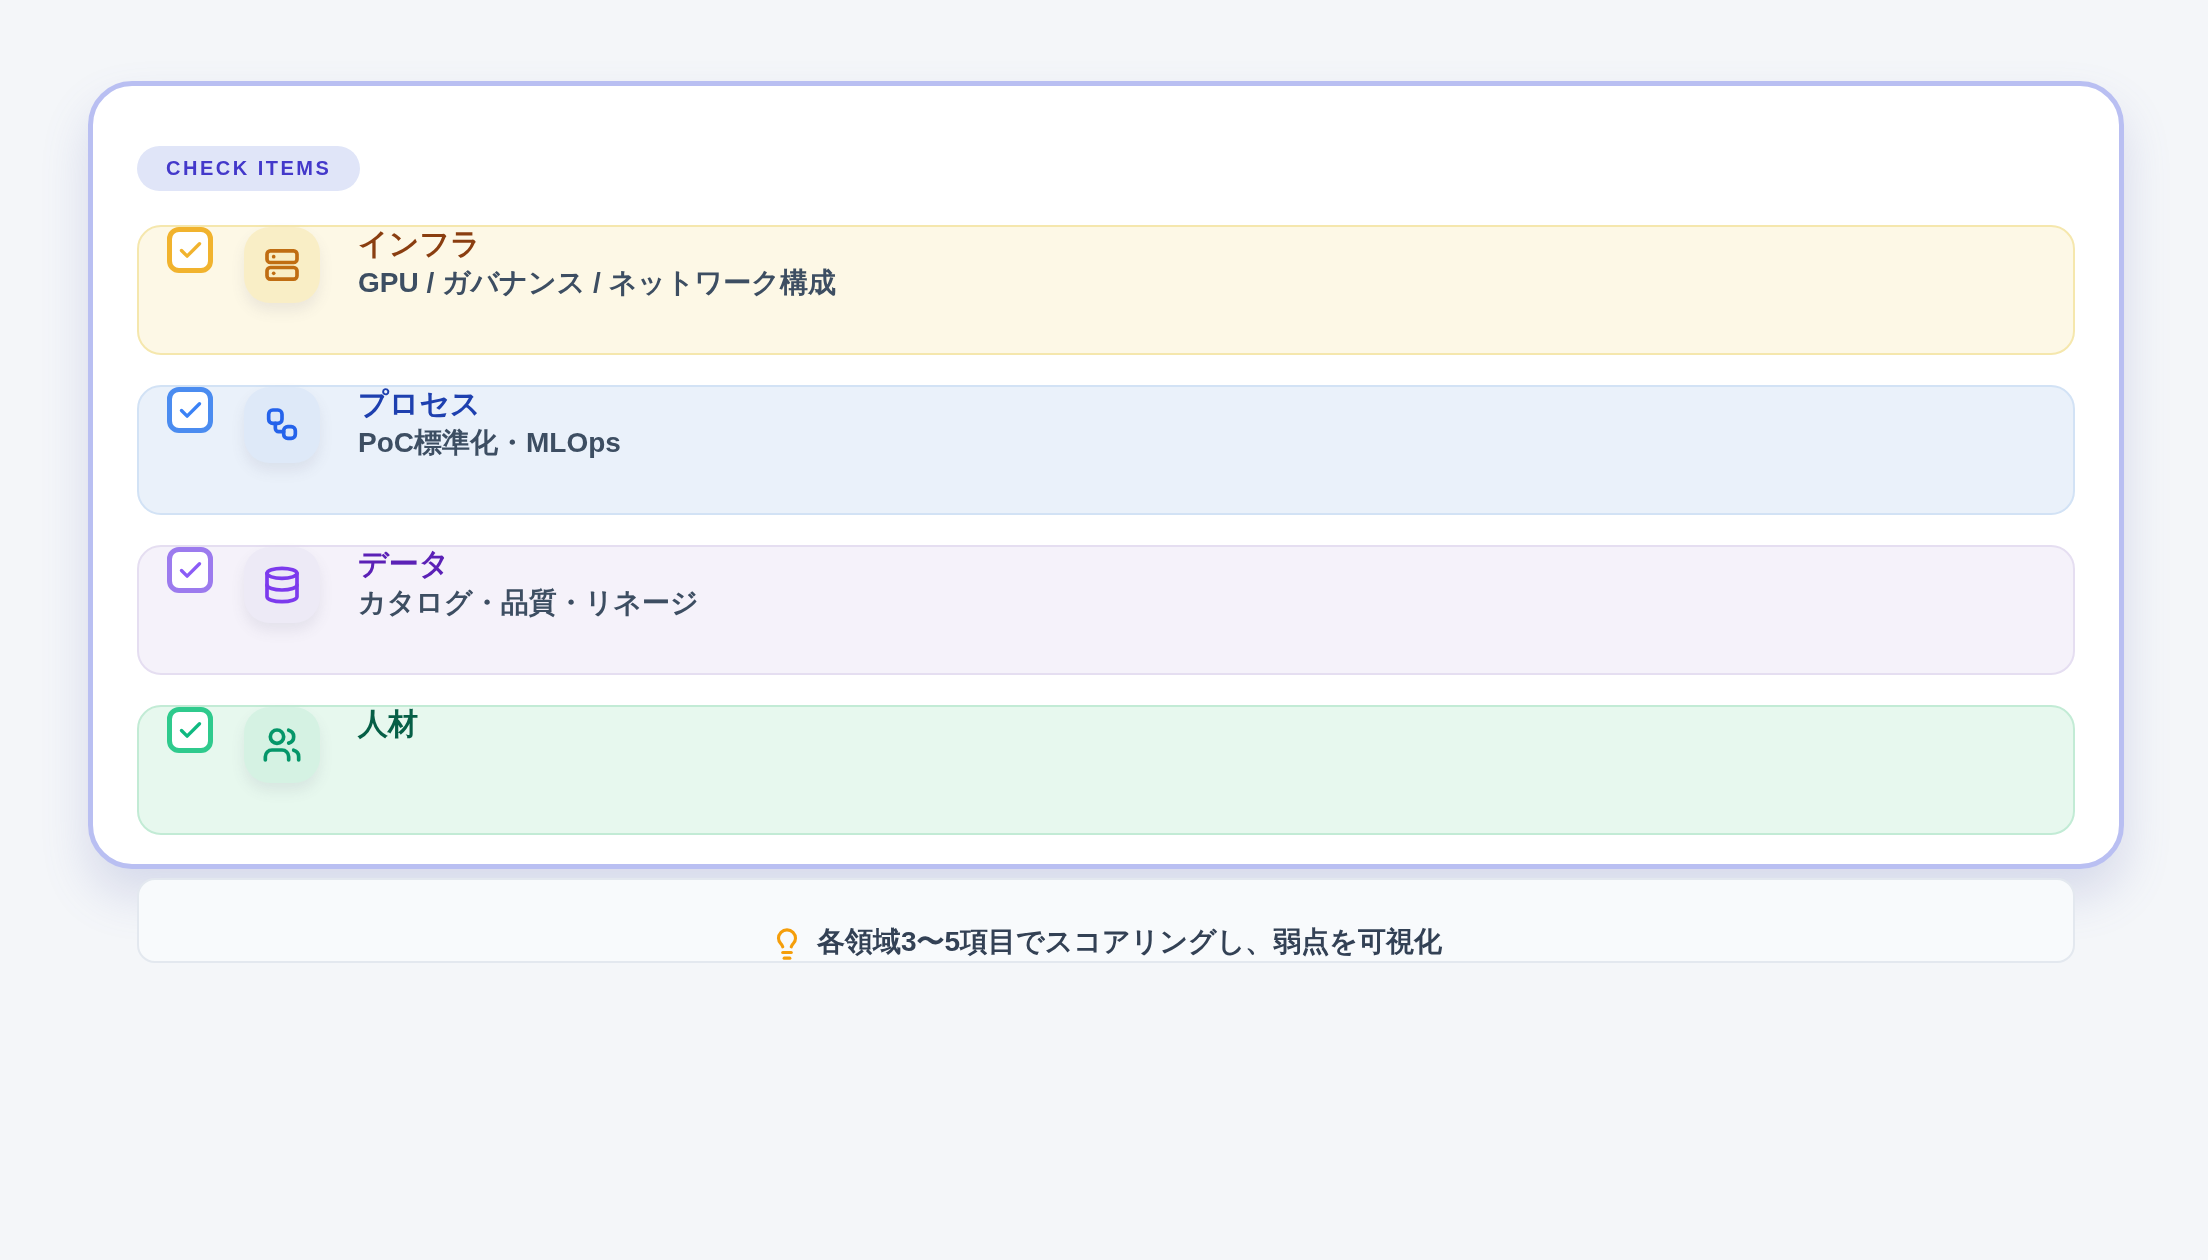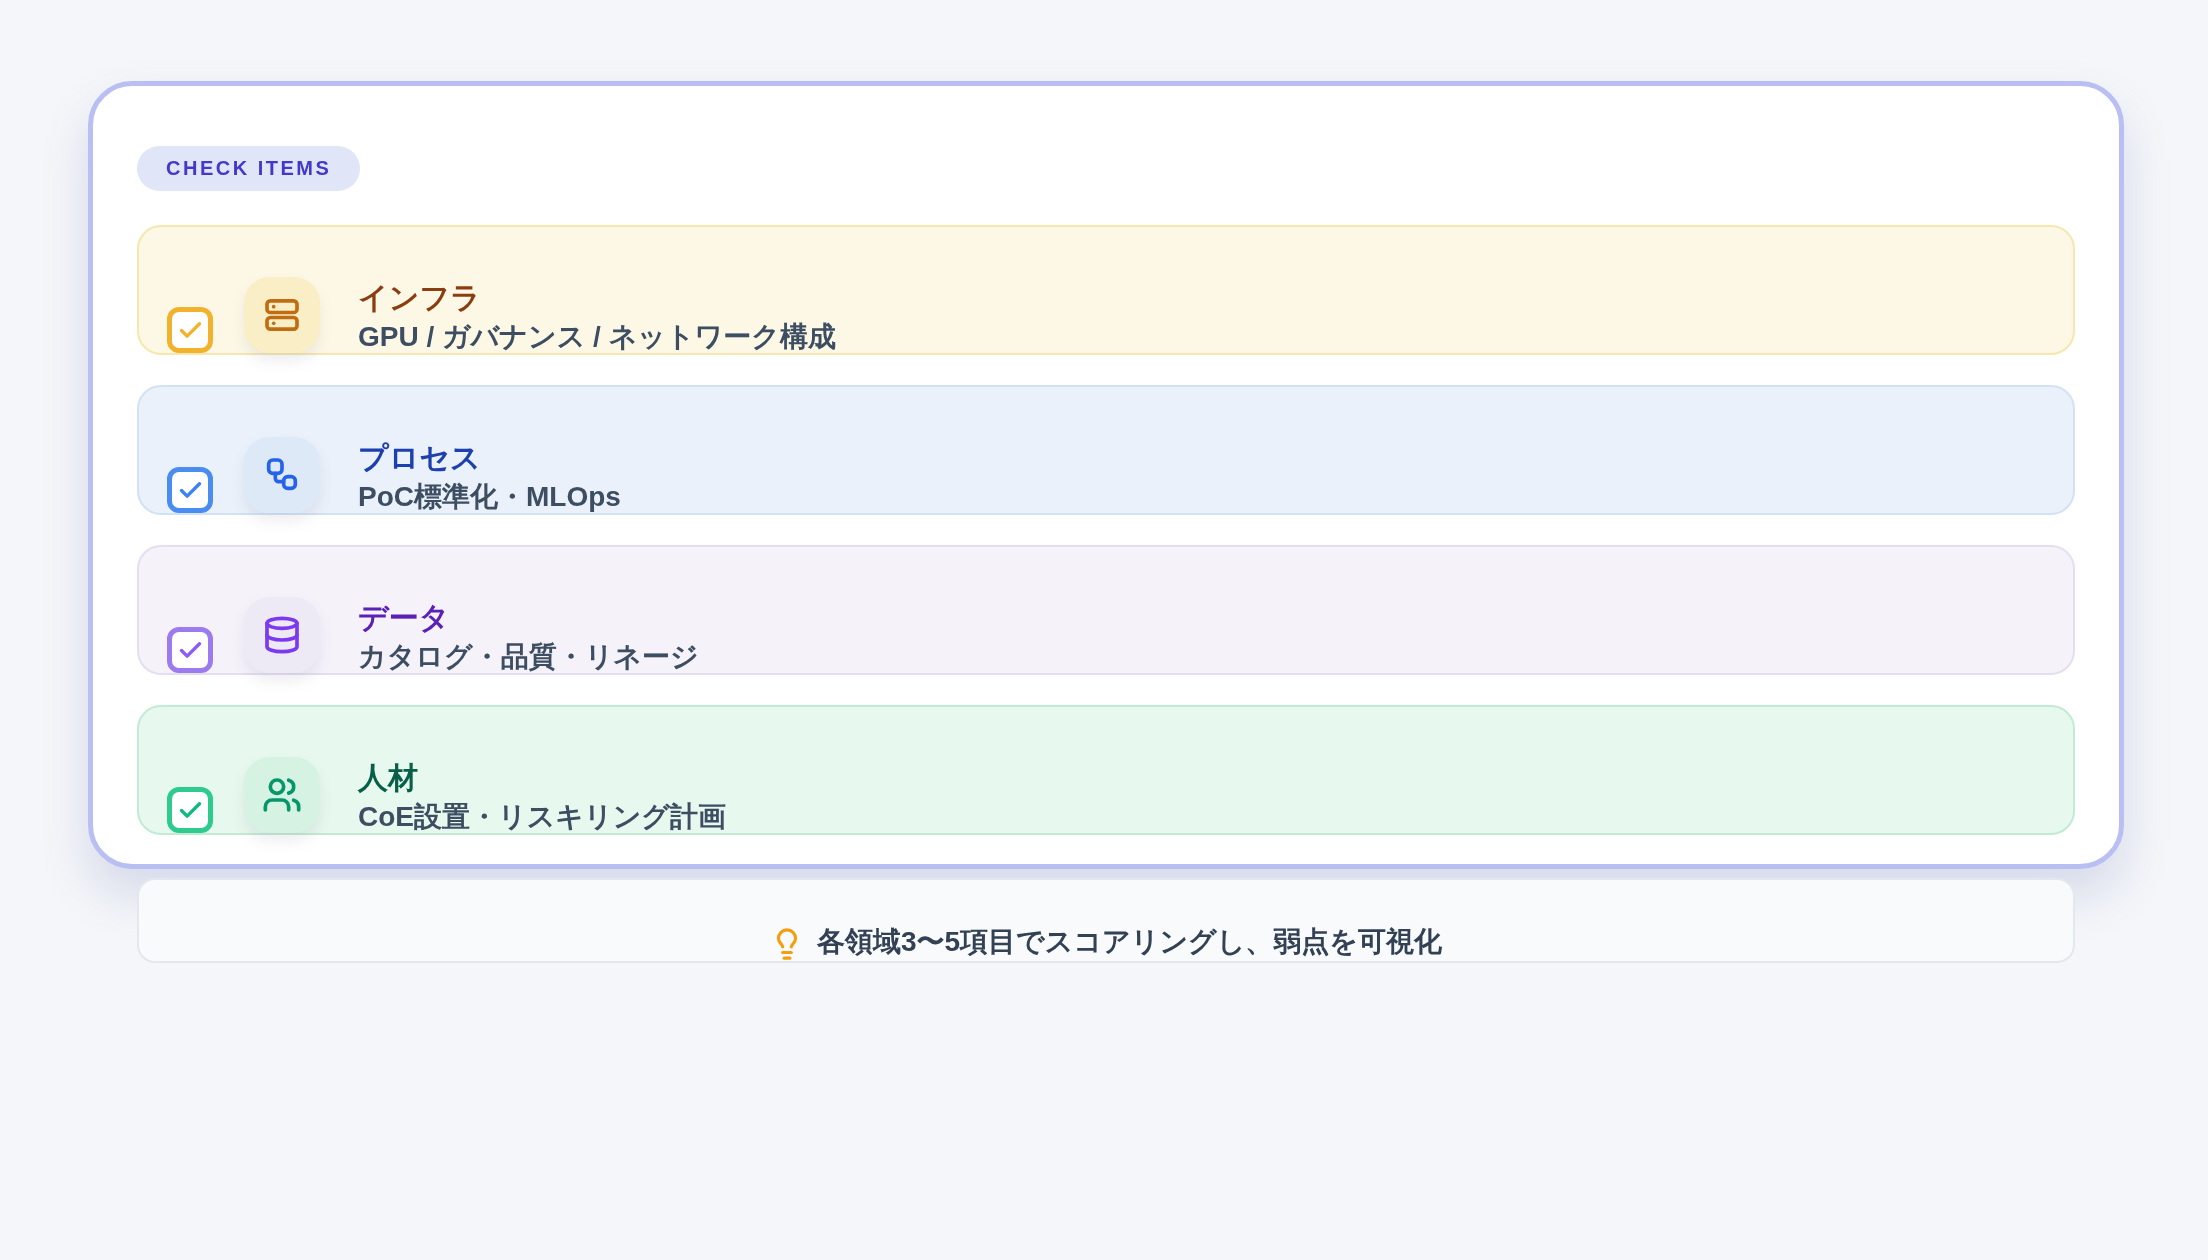--- a/index.html
+++ b/index.html
@@ -24,21 +24,21 @@
     color: #4338ca;
     font-size: 20px;
     font-weight: 700;
     letter-spacing: 2.5px;
     padding: 11px 29px;
     border-radius: 999px;
     margin-bottom: 34px;
   }
   .row {
     display: flex;
-    align-items: flex-end;
+    align-items: flex-start;
     height: 130px;
     border-radius: 24px;
     padding-left: 28px;
     margin-bottom: 30px;
     background: var(--row-bg, #f8f8f8);
     border: 2px solid var(--row-border, #e5e5e5);
   }
   .checkbox {
     width: 46px; height: 46px;
     flex: 0 0 46px;
@@ -172,21 +172,20 @@
     <div class="tile">
       <svg viewBox="0 0 24 24" fill="none" stroke="currentColor" stroke-width="2.2" stroke-linecap="round" stroke-linejoin="round">
           <path d="M16 21v-2a4 4 0 0 0-4-4H6a4 4 0 0 0-4 4v2"></path>
           <circle cx="9" cy="7" r="4"></circle>
           <path d="M22 21v-2a4 4 0 0 0-3-3.87"></path>
           <path d="M16 3.13a4 4 0 0 1 0 7.75"></path>
         </svg>
     </div>
     <div class="texts">
       <div class="title">人材</div>
-      <div class="subtitle">CoE設置・リスキリング計画</div>
     </div>
   </div>
 
   
 
   
   <div class="footer">
     <span class="bulb" style="color: rgb(245, 158, 11);">
       <svg viewBox="0 0 24 24" fill="none" stroke="currentColor" stroke-width="2.2" stroke-linecap="round" stroke-linejoin="round">
           <path d="M15 14c.2-1 .7-1.7 1.5-2.5 1-.9 1.5-2.2 1.5-3.5A6 6 0 0 0 6 8c0 1 .2 2.2 1.5 3.5.7.7 1.3 1.5 1.5 2.5"></path>

